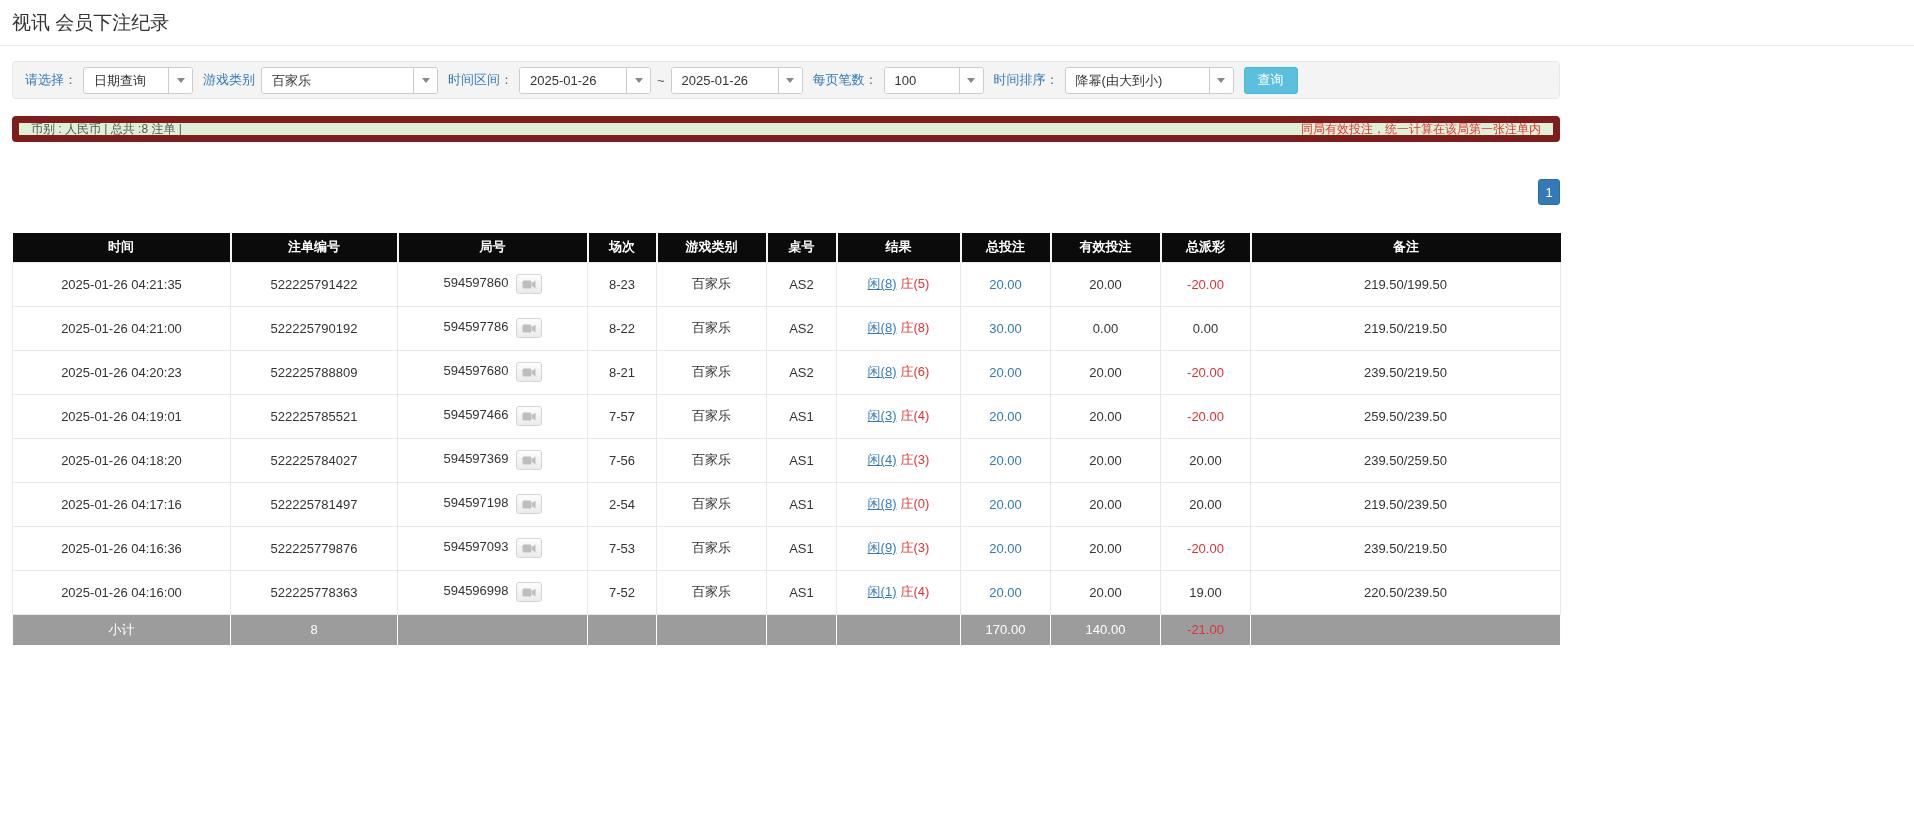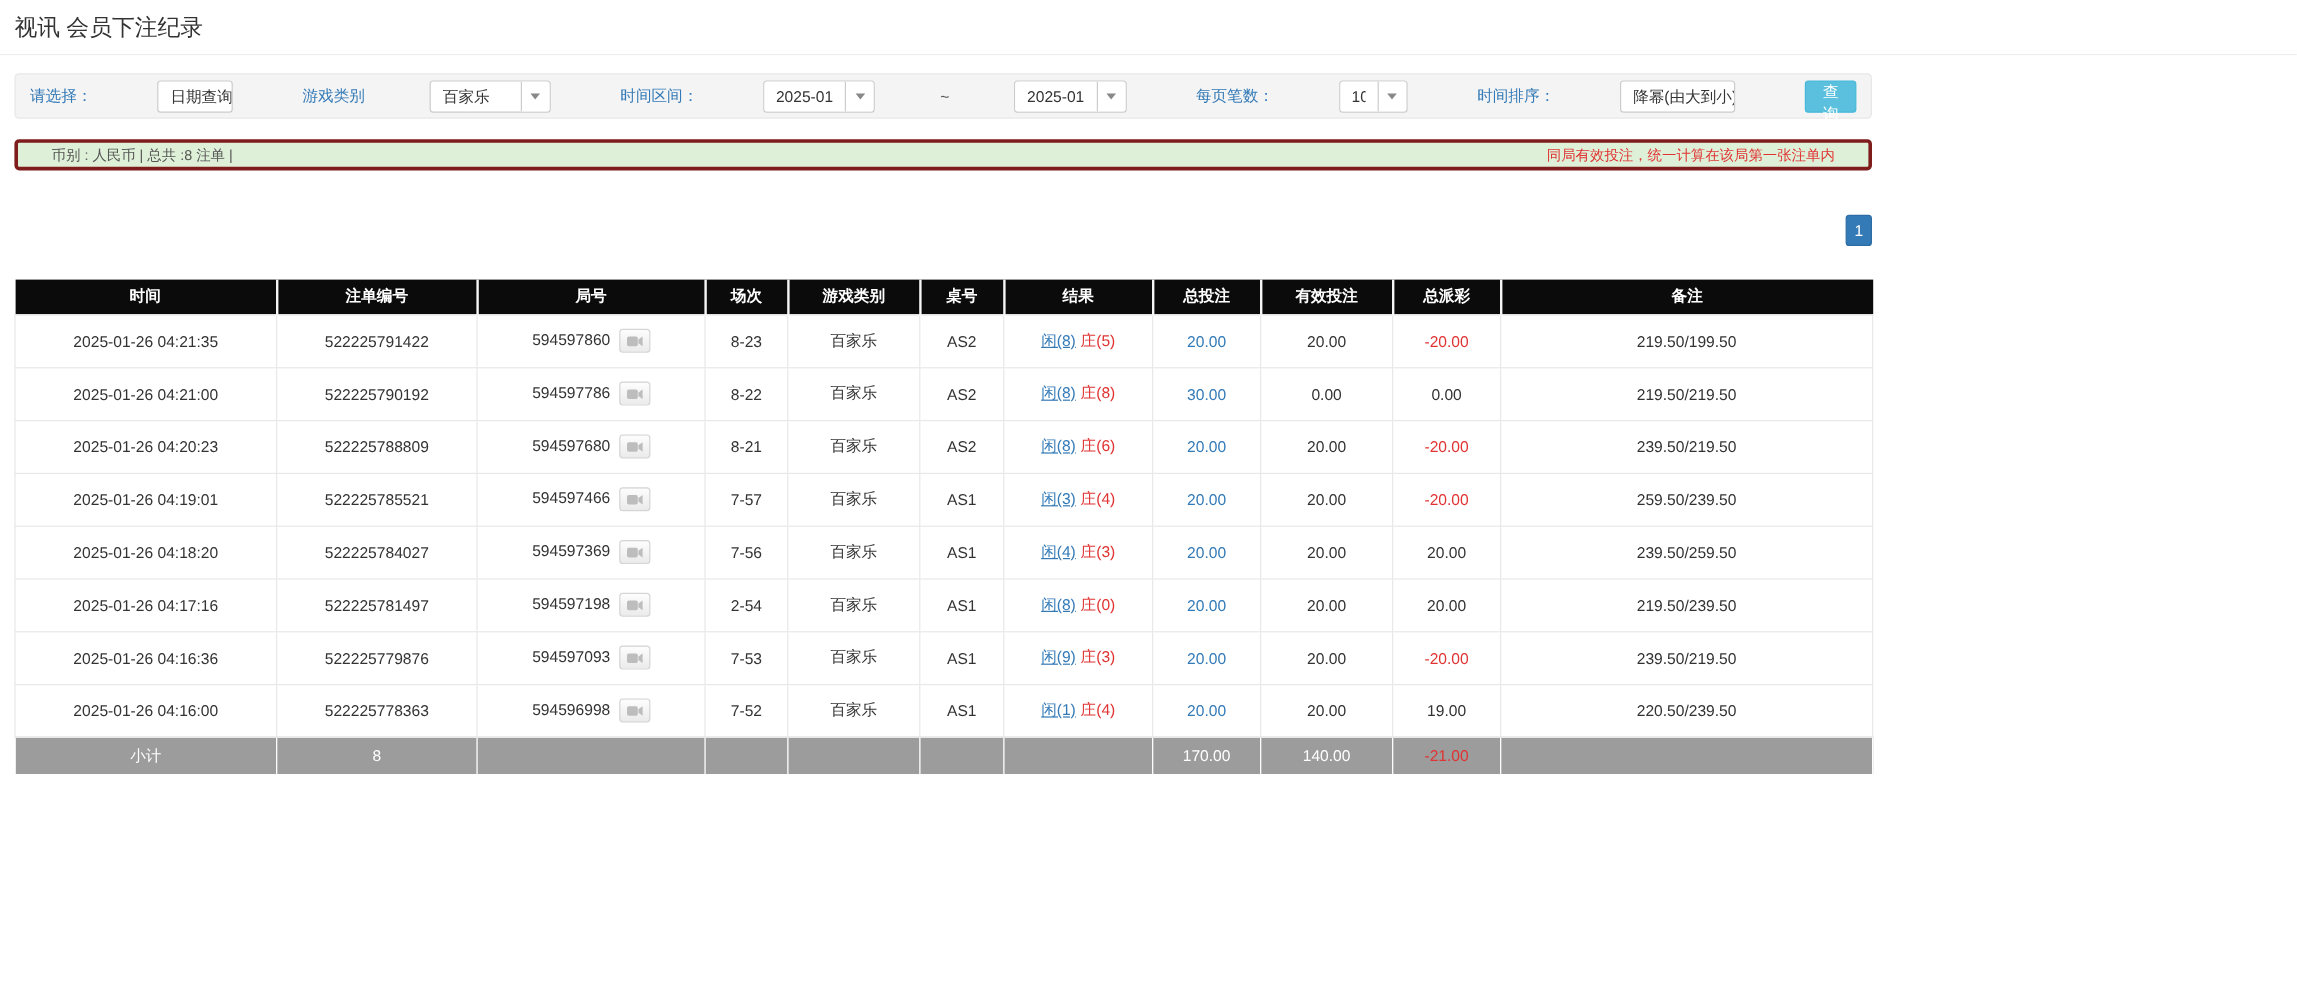--- a/index.html
+++ b/index.html
@@ -4,42 +4,42 @@
 <style>
   * { margin:0; padding:0; box-sizing:border-box; }
   html,body { width:1914px; height:830px; background:#fff; overflow:hidden;
     font-family:"Liberation Sans","DejaVu Sans",sans-serif; }
   .page-header { padding:10px 0 9px 12px; border-bottom:1px solid #ededed; }
   .page-title { font-size:19px; font-weight:400; color:#333; }
   .content { width:1548px; margin-left:12px; }
 
   
   .filter-bar { margin-top:15px; height:38px; background:#f4f4f4; border:1px solid #e7e7e7;
-    border-radius:4px; display:flex; align-items:center; padding:0 12px; font-size:13px;gap:48px; }
+    border-radius:4px; display:flex; align-items:center; padding:0 12px; font-size:13px; }
   .flabel { color:#337ab7; margin:0 6px 0 10px; white-space:nowrap; }
   .flabel:first-child { margin-left:0; }
   .combo { display:inline-flex; align-items:stretch; height:27px; background:#fff;
     border:1px solid #ccc; border-radius:3px; overflow:hidden; cursor:pointer; }
   .combo-text { flex:1; line-height:25px; padding:0 10px; color:#333; font-size:13px; white-space:nowrap; }
   .combo-input { flex:1; border:0; outline:0; padding:0 10px; font-size:13px; color:#333;
     font-family:"Liberation Sans","DejaVu Sans",sans-serif; min-width:0; }
   .combo-caret { width:24px; border-left:1px solid #ccc; background:#fff;
     display:flex; align-items:center; justify-content:center; }
   .caret-tri { width:0; height:0; border-left:4px solid transparent; border-right:4px solid transparent;
     border-top:5px solid #888; }
-  .w-query{width:110px} .w-game{width:177px} .w-date{width:164px} .w-size{width:100px} .w-sort{width:169px}
+  .w-query{width:110px} .w-game{width:177px} .w-date{width:132px} .w-size{width:100px} .w-sort{width:169px}
   .tilde { color:#555; margin:0 6px; }
   .btn-search { margin-left:10px; height:27px; padding:0 13px; background:#5bc0de; border:1px solid #46b8da;
     border-radius:3px; color:#fff; font-size:13px; cursor:pointer;
     font-family:"Liberation Sans","DejaVu Sans",sans-serif; }
 
   
-  .summary-bar { margin-top:17px; height:26px; background:#dff0d8; border:3px solid #7f1d1d;
+  .summary-bar { margin-top:17px; height:26px; background:#dff0d8; border:7px solid #7f1d1d;
     border-radius:4px; display:flex; align-items:center; justify-content:space-between;
-    padding:0 28px; font-size:12px; }
+    padding:0 12px; font-size:12px; }
   .summary-left { color:#555; }
   .summary-right { color:#e03333; }
 
   
   .pager { display:flex; justify-content:flex-end; margin-top:37px; }
   .page-btn { min-width:22px; height:26px; padding:0 6px; background:#337ab7; border:1px solid #2e6da4;
     border-radius:3px; color:#fff; font-size:13px; display:flex; align-items:center; justify-content:center;
     cursor:pointer; }
 
   

